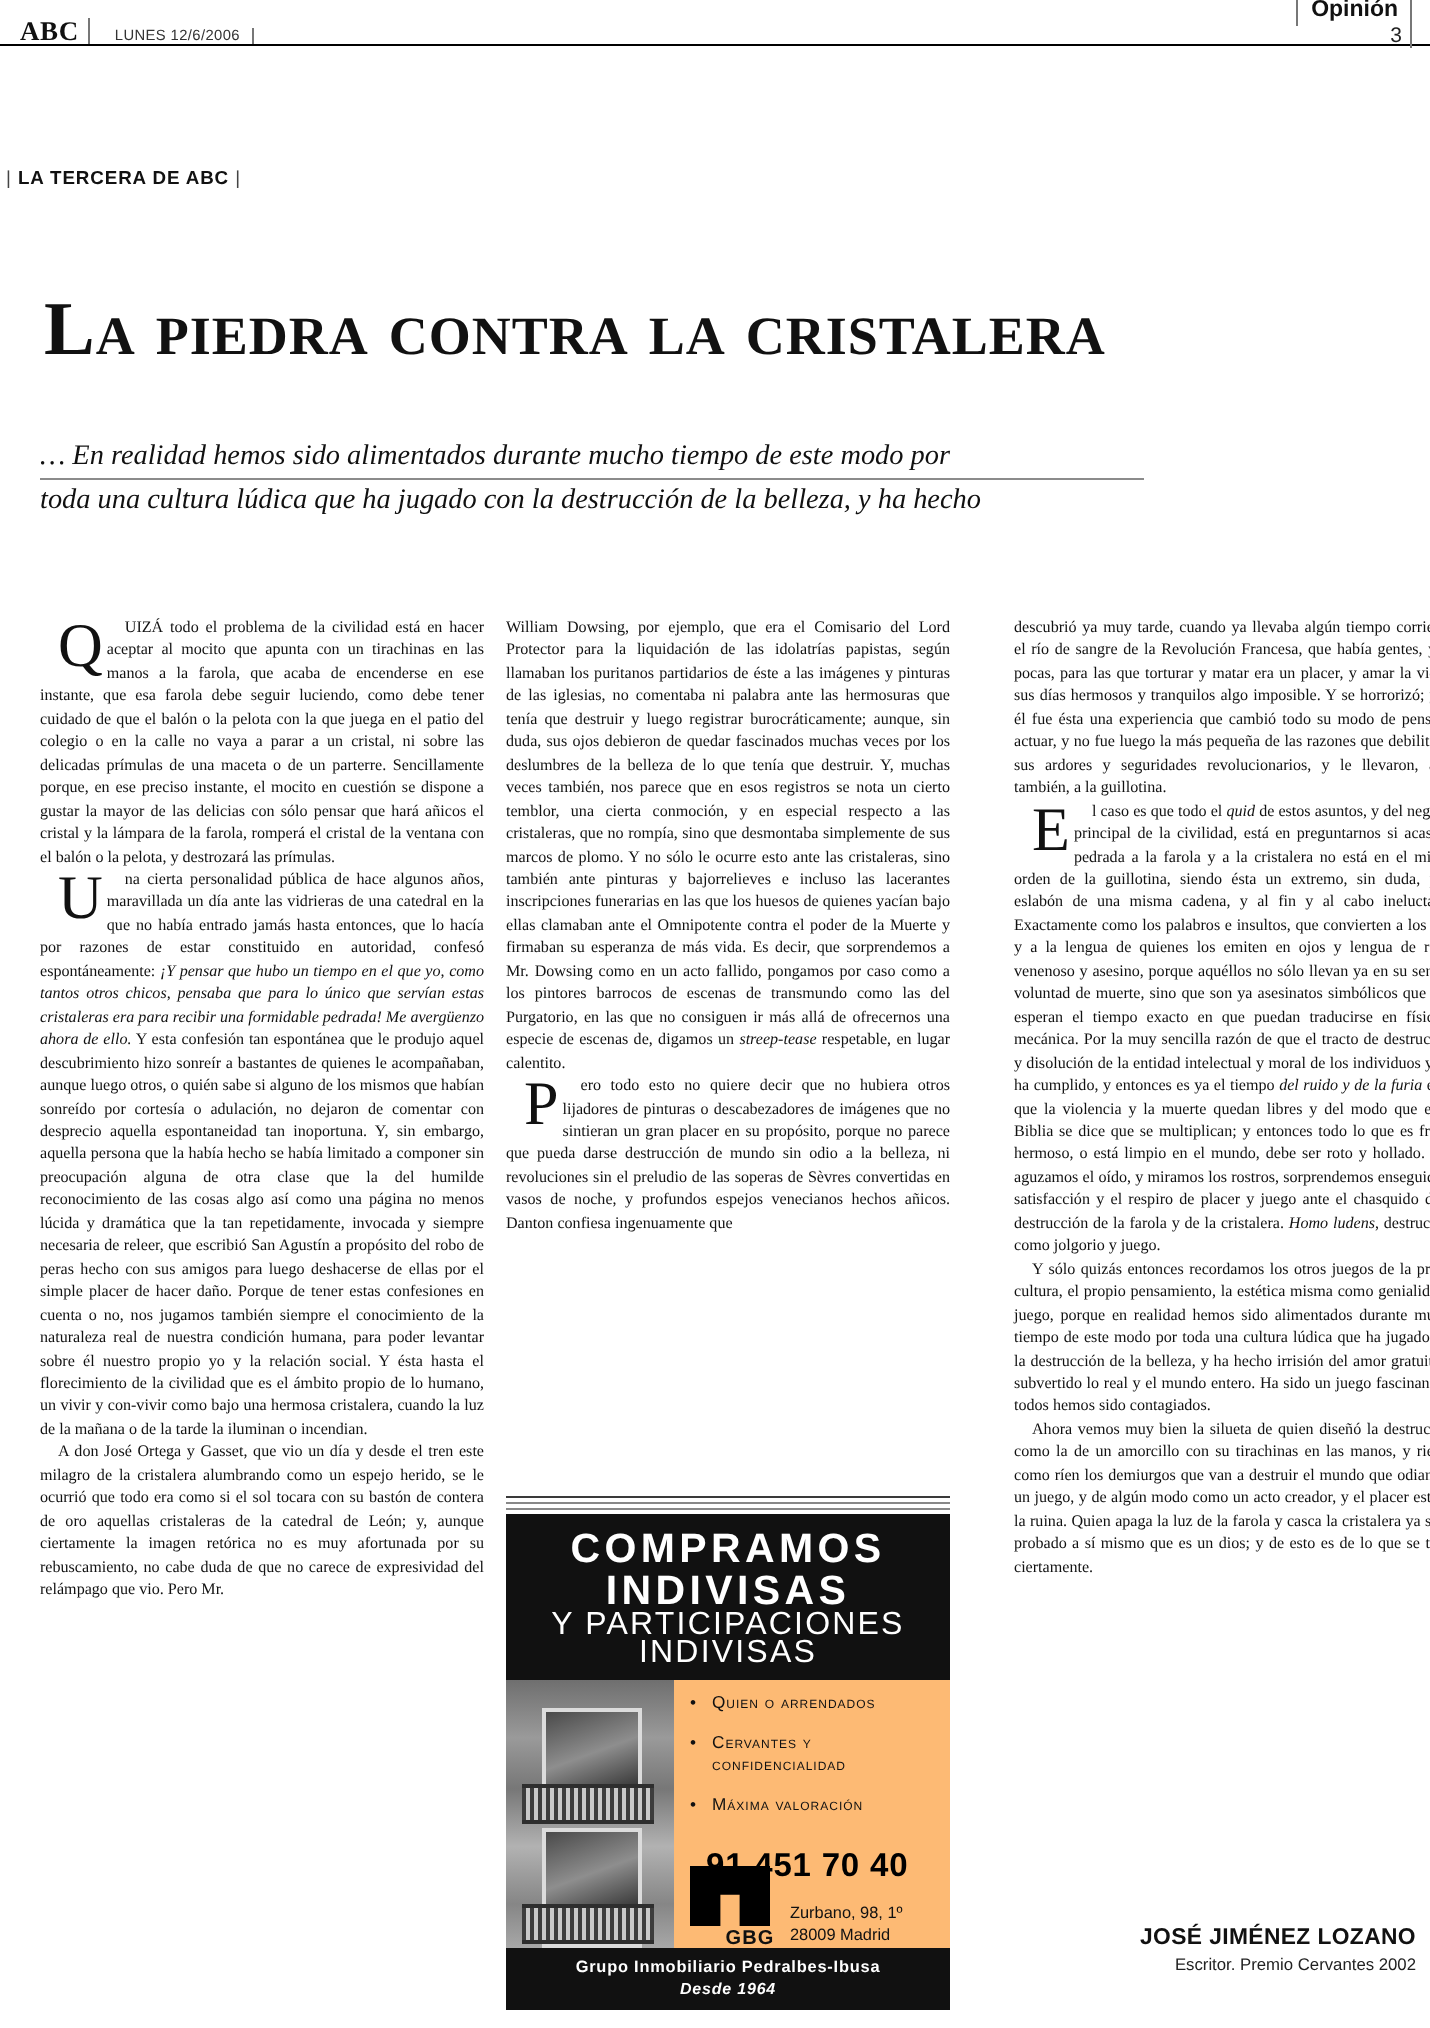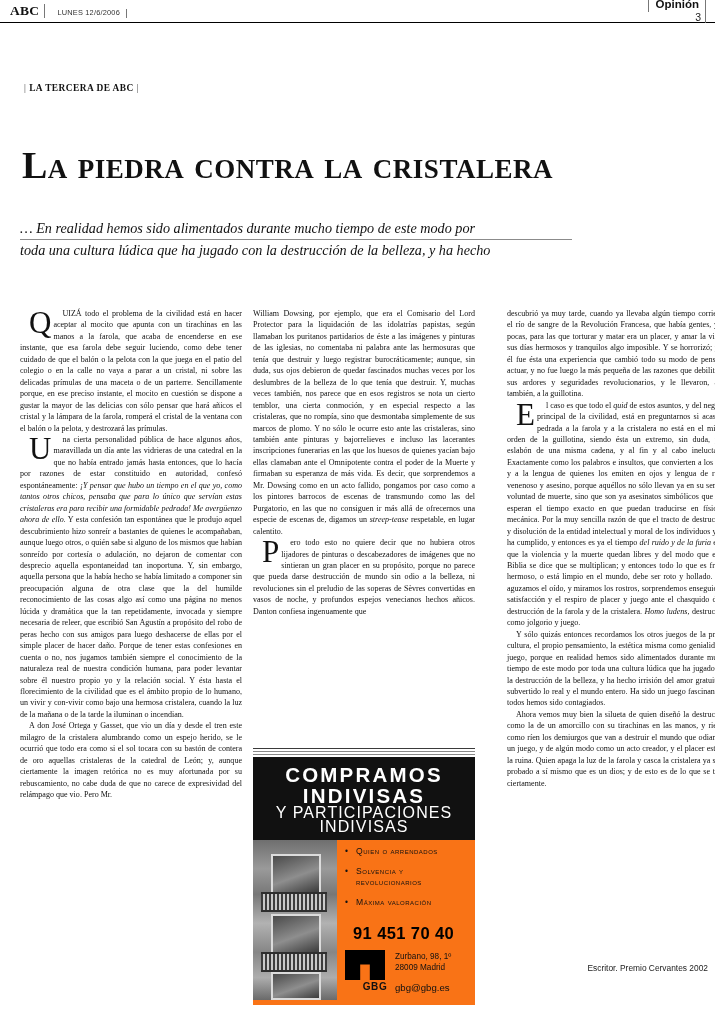--- a/index.html
+++ b/index.html
@@ -10,21 +10,21 @@
     color:#111;
     overflow:hidden;
     position:relative;
   }
   .page{position:relative;width:715px;height:1014px;box-sizing:border-box;}
 
   
   .masthead{
     position:absolute;left:0;top:0;width:715px;height:22px;
     border-bottom:1.4px solid #000;
-    display:flex;align-items:center;
+    display:flex;
   }
   .mast-left{display:flex;align-items:flex-end;padding-left:10px;gap:6px;}
   .mast-abc{
     font-family:"Liberation Serif", serif;
     font-weight:bold;font-size:13.5px;letter-spacing:.3px;line-height:1;
     padding-right:5px;border-right:1px solid #777;
   }
   .mast-date{
     font-family:"Liberation Sans", sans-serif;
     font-size:7.4px;letter-spacing:.2px;color:#333;
@@ -37,22 +37,22 @@
     padding:0 6px 1px 7px;border-left:1px solid #777;border-right:1px solid #777;
   }
   .mast-page{
     font-family:"Liberation Sans", sans-serif;
     font-size:10.5px;line-height:1;padding:0 4px 1px 6px;color:#222;
     border-right:1px solid #777;
   }
 
   
   .kicker{
-    position:absolute;left:24px;top:83px;
-    font-family:Liberation Serif, serif;
+    position:absolute;left:3px;top:83px;
+    font-family:Liberation Sans, sans-serif;
     font-weight:bold;font-size:9.4px;letter-spacing:.45px;
   }
   .kicker .bar{color:#444;font-weight:normal;}
 
   
   .headline{
     position:absolute;left:22px;top:122px;width:660px;
     font-family:"Liberation Serif", serif;
     font-size:38px;line-height:1;
     font-variant:small-caps;
@@ -106,21 +106,21 @@
 
   
   .ad-sep{
     position:absolute;left:253px;top:748px;width:222px;
   }
   .ad-sep div{background:#3a3a3a;height:1px;margin-bottom:2px;}
   .ad-sep div.thin{height:.7px;background:#888;}
 
   .ad{
     position:absolute;left:253px;top:757px;width:222px;height:248px;
-    background:#f97316;overflow:hidden;
+    background:#fdba74;overflow:hidden;
   }
   .ad-head{
     background:#111;color:#fff;padding:7px 0 6px 0;text-align:center;
     font-family:"Liberation Sans", sans-serif;
   }
   .ad-head .l1{font-size:20.5px;font-weight:bold;letter-spacing:2.2px;line-height:21px;}
   .ad-head .l2{font-size:20.5px;font-weight:bold;letter-spacing:2.2px;line-height:21px;}
   .ad-head .l3{font-size:16px;font-weight:normal;letter-spacing:1.1px;line-height:14px;}
 
   .ad-body{position:relative;height:175px;}
@@ -148,21 +148,21 @@
   .ad-bullets li{margin-bottom:9px;line-height:11px;}
   .ad-bullets ul{margin:0;padding-left:11px;list-style:none;}
   .ad-bullets li:before{content:"\2022";position:absolute;margin-left:-11px;}
 
   .ad-phone{
     position:absolute;left:100px;top:84px;
     font-family:"Liberation Sans", sans-serif;
     font-size:16.5px;font-weight:bold;letter-spacing:.4px;color:#000;
   }
   .ad-logo{
-    position:absolute;left:92px;top:110px;width:60px;height:36px;
+    position:absolute;left:92px;top:93px;width:60px;height:36px;
   }
   .ad-logo .blk{
     width:40px;height:30px;background:#000;
     -webkit-clip-path:polygon(0 0,100% 0,100% 100%,62% 100%,62% 48%,38% 48%,38% 100%,0 100%);
     clip-path:polygon(0 0,100% 0,100% 100%,62% 100%,62% 48%,38% 48%,38% 100%,0 100%);
   }
   .ad-logo .txt{
     font-family:"Liberation Sans", sans-serif;
     font-size:10px;font-weight:bold;letter-spacing:.6px;text-align:center;
     margin-top:1px;
@@ -269,34 +269,39 @@
       <div class="ad-photo">
         <div class="win" style="top:14px;"></div>
         <div class="balc" style="top:52px;"></div>
         <div class="win" style="top:74px;"></div>
         <div class="balc" style="top:112px;"></div>
         <div class="win" style="top:132px;height:24px;"></div>
       </div>
       <div class="ad-bullets">
         <ul>
           <li>Quien o arrendados</li>
-          <li>Solvencia y revolucionarios</li>
+          <li>Cervantes y confidencialidad</li>
           <li>Máxima valoración</li>
         </ul>
       </div>
       <div class="ad-phone">91 451 70 40</div>
       <div class="ad-logo">
         <div class="blk"></div>
         <div class="txt">GBG</div>
       </div>
       <div class="ad-addr">
         <div>Zurbano, 98, 1º</div>
         <div>28009 Madrid</div>
       </div>
       <div class="ad-mail">gbg@gbg.es</div>
     </div>
+    <div class="ad-foot">
+      <div class="f1">Grupo Inmobiliario Pedralbes-Ibusa</div>
+      <div class="f2">Desde 1964</div>
+    </div>
   </div>
 
   <div class="byline">
+    <div class="name">JOSÉ JIMÉNEZ LOZANO</div>
     <div class="role">Escritor. Premio Cervantes 2002</div>
   </div>
 
 </div>
 
 </body></html>

